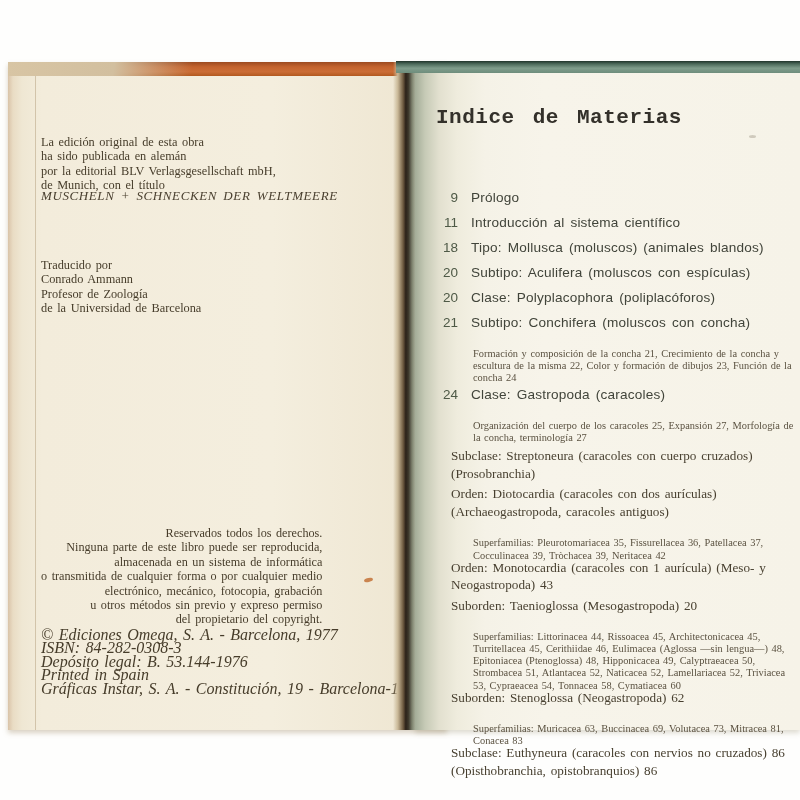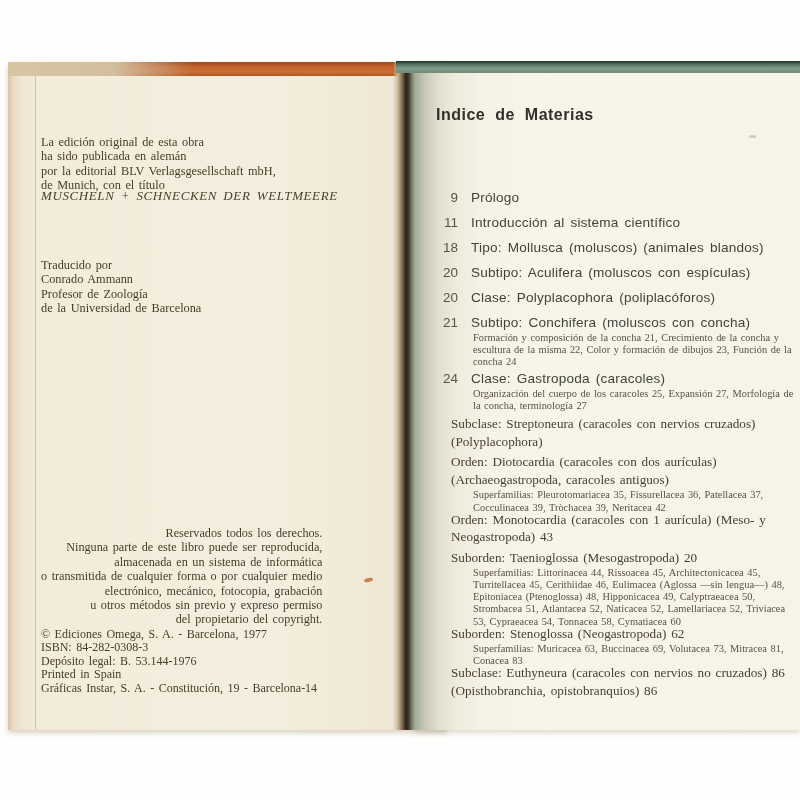--- a/index.html
+++ b/index.html
@@ -30,21 +30,21 @@
     position:absolute;left:27px;top:14px;width:1px;height:654px;
     background:rgba(170,148,112,.45);
   }
   .colophon-block{position:absolute;left:33px;color:#463c2a;}
   .colophon-block span{display:block;}
   .b-edition{top:73px;font-size:12.3px;line-height:14.4px;word-spacing:1.5px;}
   .b-title{top:126px;font-size:13px;font-style:italic;letter-spacing:.6px;word-spacing:2.5px;color:#4a4030;}
   .b-translator{top:196px;font-size:12.3px;line-height:14.4px;word-spacing:1.5px;}
   .b-translator .it{}
   .b-rights{top:464px;font-size:12.2px;line-height:14.4px;word-spacing:1.5px;text-align:right;}
-  .b-imprint{top:566px;font-size:12px;line-height:13.4px;word-spacing:1.5px;}
+  .b-imprint{top:566px;font-size:16px;line-height:13.4px;word-spacing:1.5px;font-style:italic;}
   .stain{
     position:absolute;left:356px;top:516px;width:9px;height:4px;
     background:#c06a2d;border-radius:50%;transform:rotate(-12deg);opacity:.8;
   }
 
   
   .gutter{
     position:absolute;left:393px;top:62px;width:22px;height:668px;
     background:linear-gradient(to right,
       rgba(220,205,175,0) 0%,#c9b897 22%,#6e5a40 46%,#2b2118 58%,
@@ -58,22 +58,22 @@
       #a3ac97 0px,#c6cab6 10px,#e2e0cf 24px,#efecdd 42px,
       #f5f2e7 70px,#f7f4ea 130px,#f6f3e8 100%);
     box-shadow:0 3px 5px rgba(150,140,110,.3);
   }
   .cover-edge-teal{
     position:absolute;left:396px;top:61px;width:404px;height:12px;
     background:linear-gradient(to bottom,#1f332a 0%,#4c6a5b 25%,#7f9c8b 60%,#6e8d7c 100%);
   }
   .page-title{
     position:absolute;left:21px;top:44px;margin:0;
-    font-family:Liberation Sans, sans-serif;
-    font-size:16px;font-weight:bold;letter-spacing:.5px;word-spacing:5px;
+    font-family:Liberation Mono, monospace;
+    font-size:21px;font-weight:bold;letter-spacing:.5px;word-spacing:5px;
     color:#33302a;
     text-align:center;
   }
   .speck{
     position:absolute;left:334px;top:73px;width:7px;height:3px;
     background:rgba(120,110,90,.3);border-radius:50%;
   }
 
   .toc{position:absolute;left:16px;top:128px;width:372px;}
   .e{margin-bottom:9px;}
@@ -86,21 +86,21 @@
   .txt{
     font-family:"Liberation Sans", sans-serif;font-size:13.6px;line-height:16px;
     color:#41443a;word-spacing:2px;letter-spacing:.2px;
   }
   .e.serif{margin-bottom:3px;margin-left:20px;}
   .stext{
     font-family:"Liberation Serif", serif;font-size:13.2px;line-height:17.5px;
     color:#473f2f;word-spacing:1.5px;width:346px;
   }
   .sub{
-    margin-top:1px;margin-bottom:-6px;
+    margin-top:17px;margin-bottom:-6px;
     font-family:"Liberation Serif", serif;font-size:10.4px;line-height:12.1px;
     color:#5a5140;word-spacing:1px;width:324px;
   }
   .sans .sub{margin-left:42px;}
   .serif .sub{margin-left:22px;}
 </style>
 </head>
 <body>
 
 <div class="scene">
@@ -203,21 +203,21 @@
 
       <div class="e sans">
         <div class="row">
           <span class="num">24</span>
           <span class="txt">Clase: Gastropoda (caracoles)</span>
         </div>
         <div class="sub">Organización del cuerpo de los caracoles 25, Expansión 27, Morfología de la concha, terminología 27</div>
       </div>
 
       <div class="e serif">
-        <div class="stext">Subclase: Streptoneura (caracoles con nervios cruzados) (Polyplacophora)</div>
+        <div class="stext">Subclase: Streptoneura (caracoles con cuerpo cruzados) (Prosobranchia)</div>
       </div>
 
       <div class="e serif">
         <div class="stext">Orden: Diotocardia (caracoles con dos aurículas) (Archaeogastropoda, caracoles antiguos)</div>
         <div class="sub">Superfamilias: Pleurotomariacea 35, Fissurellacea 36, Patellacea 37, Cocculinacea 39, Tròchacea 39, Neritacea 42</div>
       </div>
 
       <div class="e serif">
         <div class="stext">Orden: Monotocardia (caracoles con 1 aurícula) (Meso- y Neogastropoda) 43</div>
       </div>

